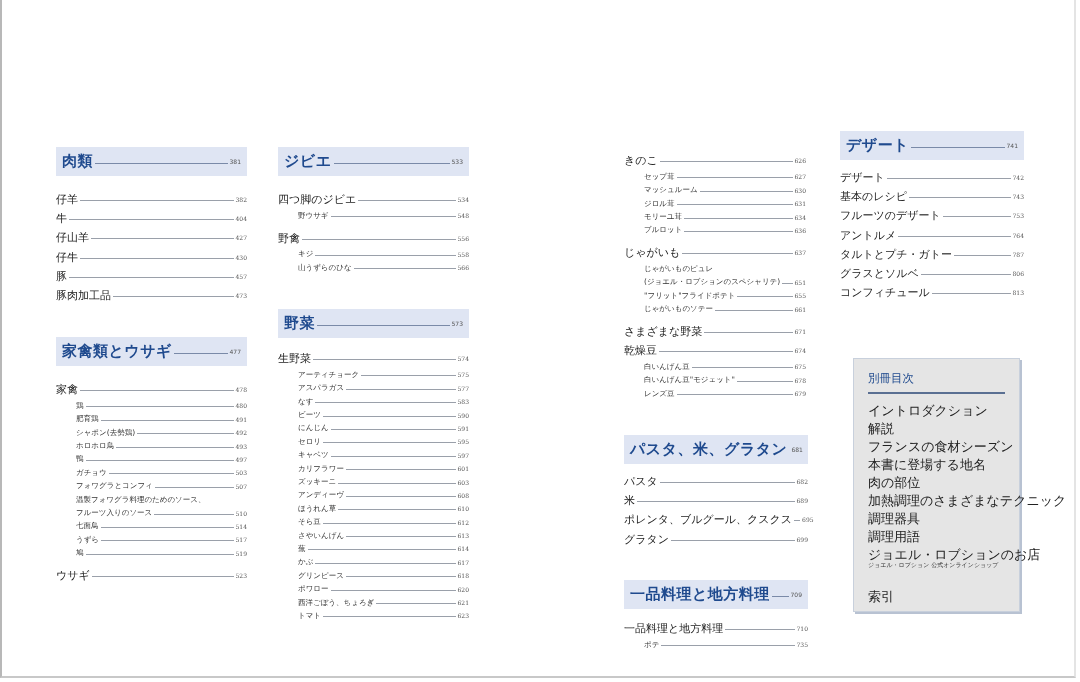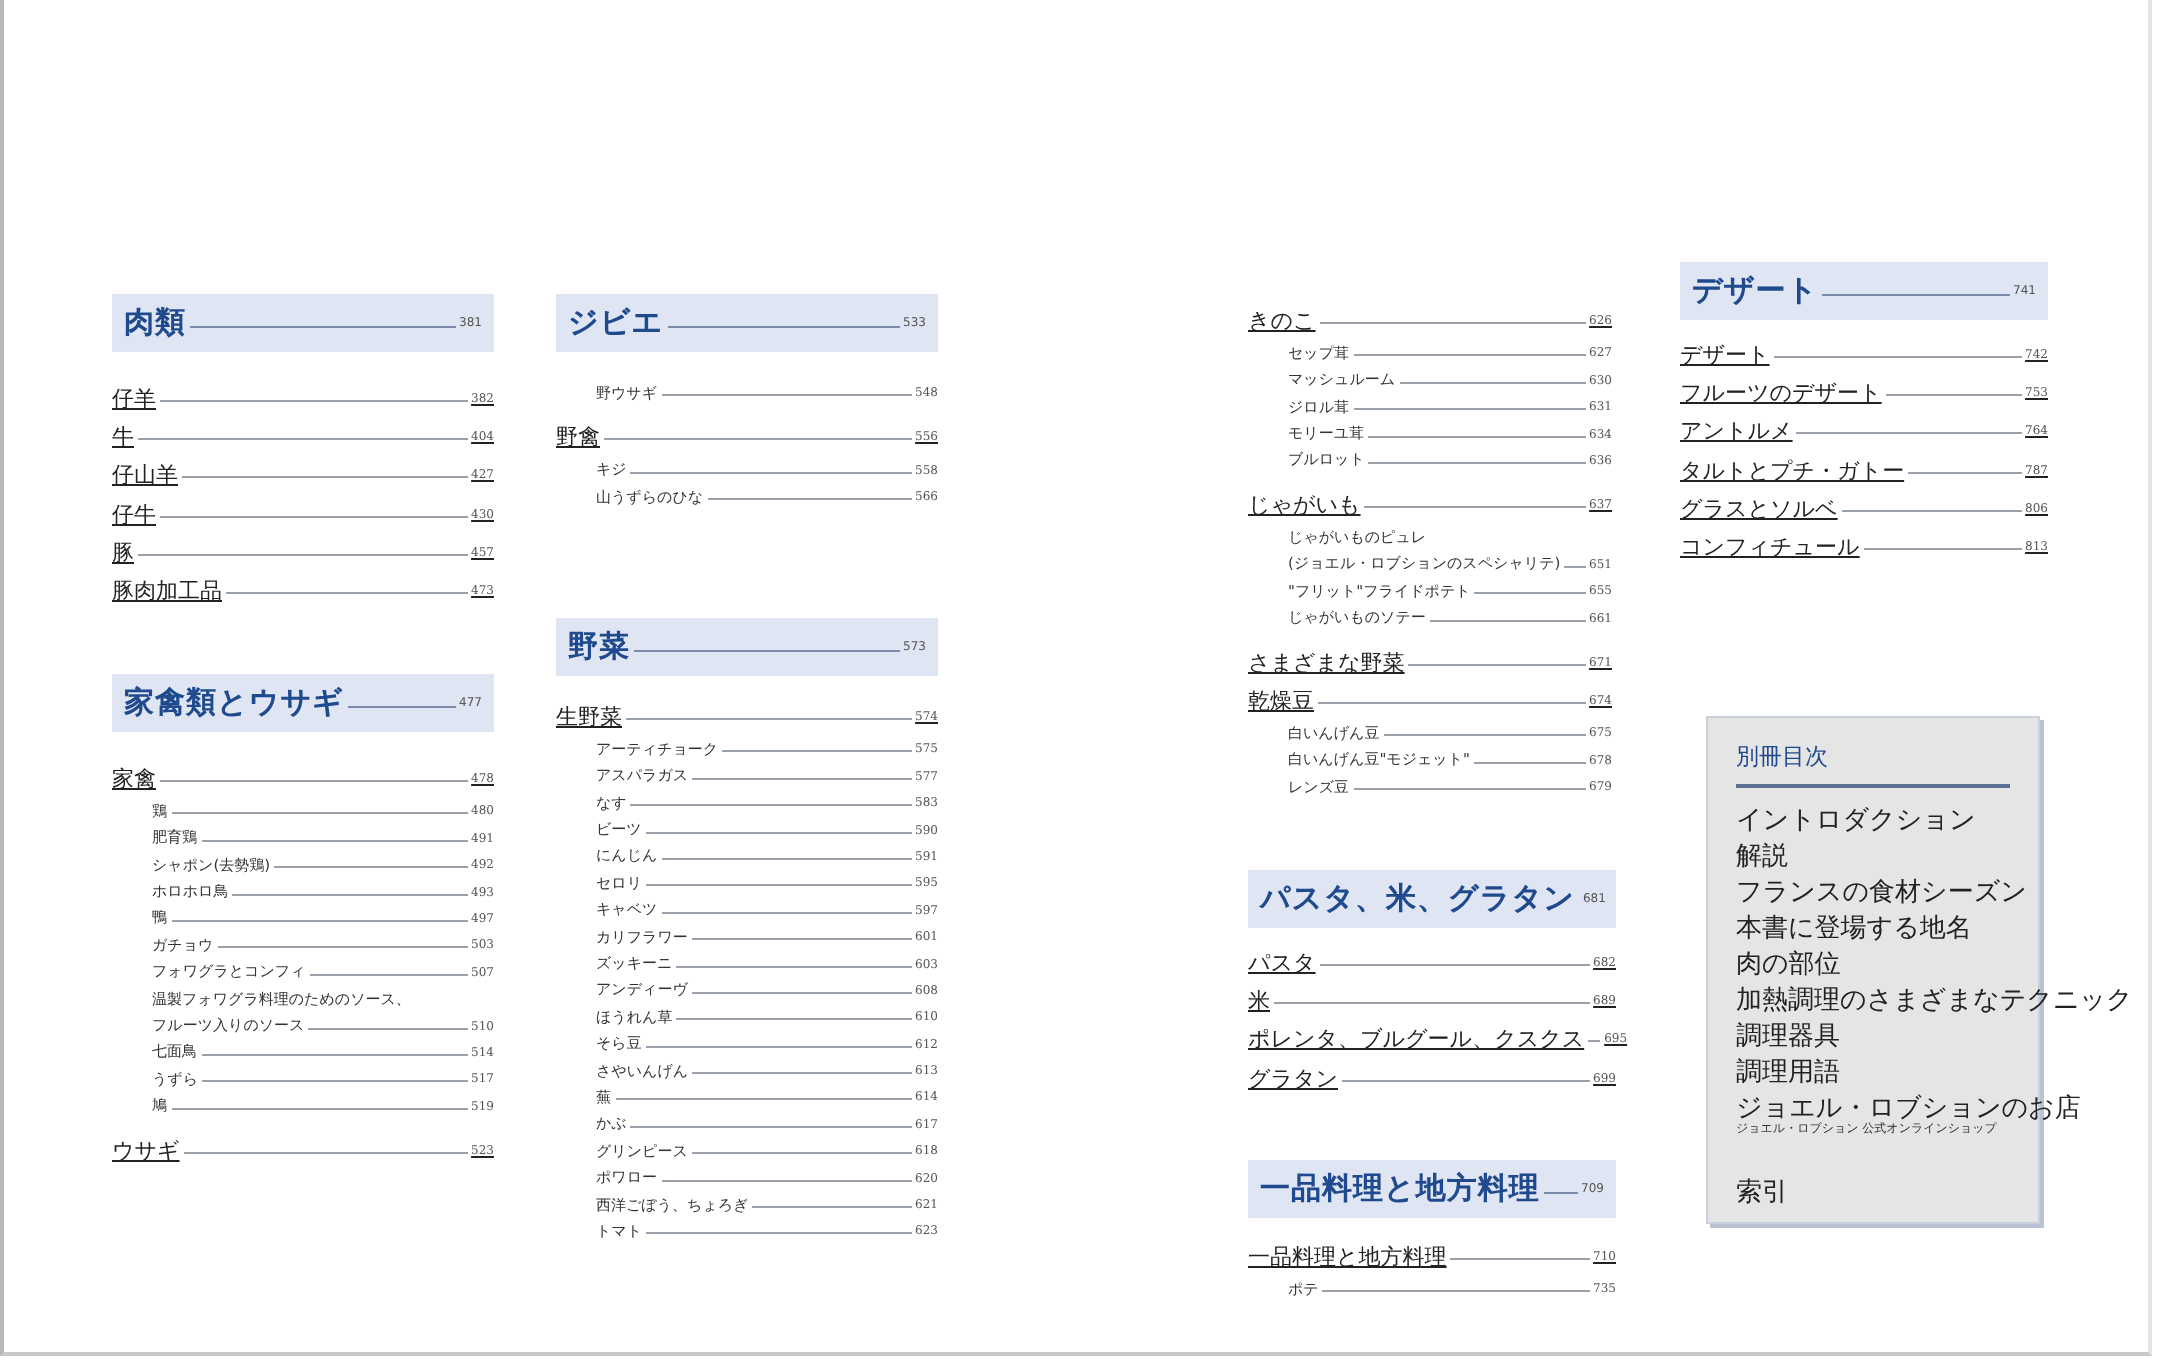--- a/index.html
+++ b/index.html
@@ -16,21 +16,21 @@
   .section-head {
     background: #dfe5f3; height: 29px; display: flex; align-items: center;
     padding: 0 6px 0 6px; box-sizing: border-box; margin-bottom: 14px;
   }
   .section-head .title { font-size: 15px; font-weight: bold; color: #1f4a8e; white-space: nowrap; letter-spacing: 0.5px; }
   .section-head .leader { flex: 1; border-bottom: 1px solid #7a8aa8; margin: 0 2px 0 2px; transform: translateY(2px); }
   .section-head .page { font-size: 6px; color: #555; }
   .row { display: flex; align-items: center; white-space: nowrap; }
   .row .leader { flex: 1; border-bottom: 1px solid #9aa0aa; margin: 0 2px; transform: translateY(1px); min-width: 6px; }
   .row .page { font-size: 6px; color: #555; font-family: "DejaVu Serif", serif; }
-  .row.l1 { height: 19.2px; text-decoration: underline; }
+  .row.l1 { height: 19.2px; }
   .row.l1 .label { font-size: 11px; color: #222; }
   .row.l2 { height: 13.4px; padding-left: 20px; }
   .row.l2 .label { font-size: 7.5px; color: #333; text-align: center; }
   .row.l2.nolead .leader { border-bottom: none; }
   .gap { height: 6px; }
   .sidebar-box {
     position: absolute; left: 853px; top: 358px; width: 167px; height: 254px;
     border: 1px solid #c8d0dc; box-shadow: 2px 2px 0 #b8c2d2; box-sizing: border-box; padding: 12px 14px 0 14px;
     background: #e5e5e5;
   }
@@ -164,20 +164,25 @@
     </div>
 </div>
 
 <div class="col" style="left:278px; top:102px; width:191px;">
   <div class="section-head">
     <span class="title">ジビエ</span>
     <span class="leader"></span>
     <span class="page">533</span>
   </div>
   <div class="entries">
+      <div class="row l1">
+        <span class="label">四つ脚のジビエ</span>
+        <span class="leader"></span>
+        <span class="page">534</span>
+      </div>
       <div class="row l2">
         <span class="label">野ウサギ</span>
         <span class="leader"></span>
         <span class="page">548</span>
       </div>
       <div class="gap"></div>
       <div class="row l1">
         <span class="label">野禽</span>
         <span class="leader"></span>
         <span class="page">556</span>
@@ -443,20 +448,25 @@
   <div class="section-head">
     <span class="title">デザート</span>
     <span class="leader"></span>
     <span class="page">741</span>
   </div>
   <div class="entries" style="margin-top:-6px;">
       <div class="row l1">
         <span class="label">デザート</span>
         <span class="leader"></span>
         <span class="page">742</span>
+      </div>
+      <div class="row l1">
+        <span class="label">基本のレシピ</span>
+        <span class="leader"></span>
+        <span class="page">743</span>
       </div>
       <div class="row l1">
         <span class="label">フルーツのデザート</span>
         <span class="leader"></span>
         <span class="page">753</span>
       </div>
       <div class="row l1">
         <span class="label">アントルメ</span>
         <span class="leader"></span>
         <span class="page">764</span>

